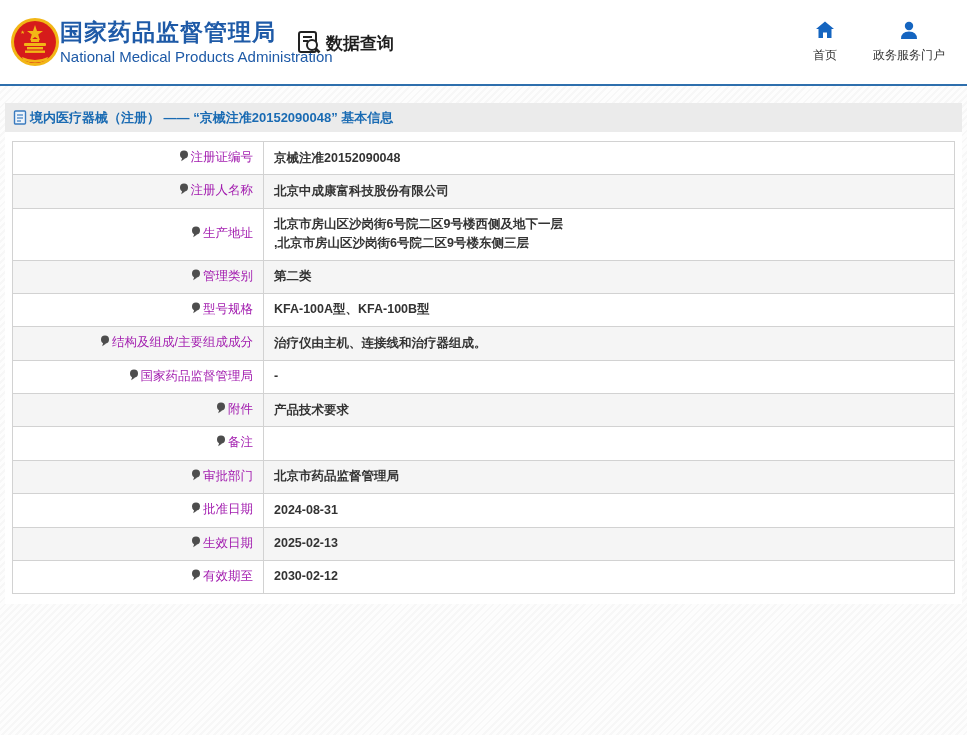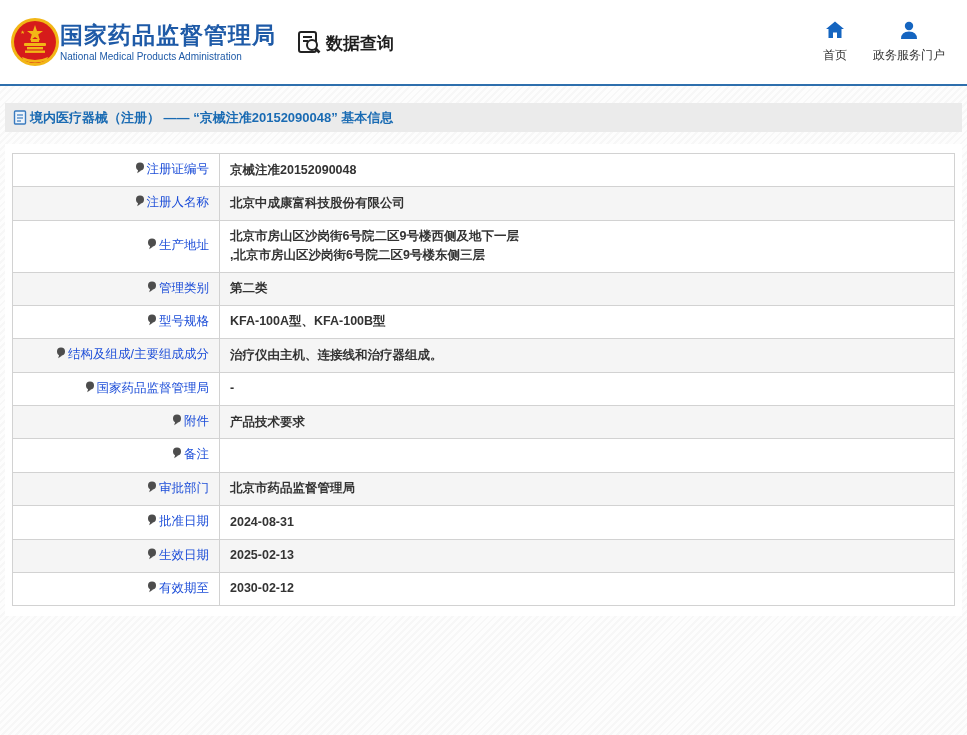--- a/index.html
+++ b/index.html
@@ -13,34 +13,34 @@
   .header {
     height: 86px; background: #ffffff;
     border-bottom: 2px solid #2e6fad;
     display: flex; align-items: center;
     position: relative;
   }
   .logo-wrap { display: flex; align-items: center; padding-left: 10px; }
   .emblem { width: 50px; height: 50px; flex: 0 0 auto; }
   .logo-text { }
   .logo-cn { color: #1e5aa7; font-size: 23px; font-weight: bold; letter-spacing: 1px; line-height: 1.15; }
-  .logo-en { color: #1e5aa7; font-size: 10px; margin-top: 2px; }
+  .logo-en { color: #1e5aa7; font-size: 15px; margin-top: 2px; }
 
   .section-tag { display: flex; align-items: center; position: absolute; left: 296px; top: 30px; }
   .section-tag .tag-icon { width: 26px; height: 26px; margin-right: 4px; }
   .section-label { font-size: 17px; color: #1f1f1f; font-weight: 600; }
 
-  .header-nav { position: absolute; right: 22px; top: 20px; display: flex; gap: 26px; }
+  .header-nav { position: absolute; right: 22px; top: 20px; display: flex; gap: 36px; }
   .nav-item { display: flex; flex-direction: column; align-items: center; cursor: pointer; }
   .nav-item svg { width: 20px; height: 20px; }
   .nav-label { font-size: 12px; color: #333; margin-top: 7px; white-space: nowrap; }
 
   
   .title-bar {
-    margin: 17px 5px 12px 5px; height: 29px;
+    margin: 17px 5px 0 5px; height: 29px;
     background: #ebebeb;
     display: flex; align-items: center;
     padding-left: 8px;
   }
   .title-bar .doc-icon { width: 14px; height: 15px; margin-right: 3px; flex: 0 0 auto; }
   .page-title { color: #1a6bb3; font-size: 13px; font-weight: bold; }
 
   
   .content {
     margin: 0 5px; background: #ffffff;
@@ -49,21 +49,21 @@
   table.info { width: 100%; border-collapse: collapse; border: 1px solid #c6c6c6; table-layout: fixed; }
   table.info tr:nth-child(even) { background: #f5f5f5; }
   table.info tr:nth-child(odd) { background: #ffffff; }
   table.info th, table.info td {
     border: 1px solid #d2d2d2;
     font-size: 12.5px; font-weight: normal;
     padding: 6px 10px;
     vertical-align: middle;
     line-height: 1.55;
   }
-  table.info th { width: 207px; text-align: right; color: #1d4ed8; }
+  table.info th { width: 251px; text-align: right; color: #a21caf; }
   table.info td { text-align: left; color: #333; }
   .val { white-space: pre-line; word-break: break-all; font-weight: bold; }
   .pin { display: inline-block; vertical-align: -1px; margin-right: 2px; }
 </style>
 </head>
 <body>
 
 <div class="header">
   <div class="logo-wrap">
     <svg class="emblem" viewBox="0 0 50 50">

